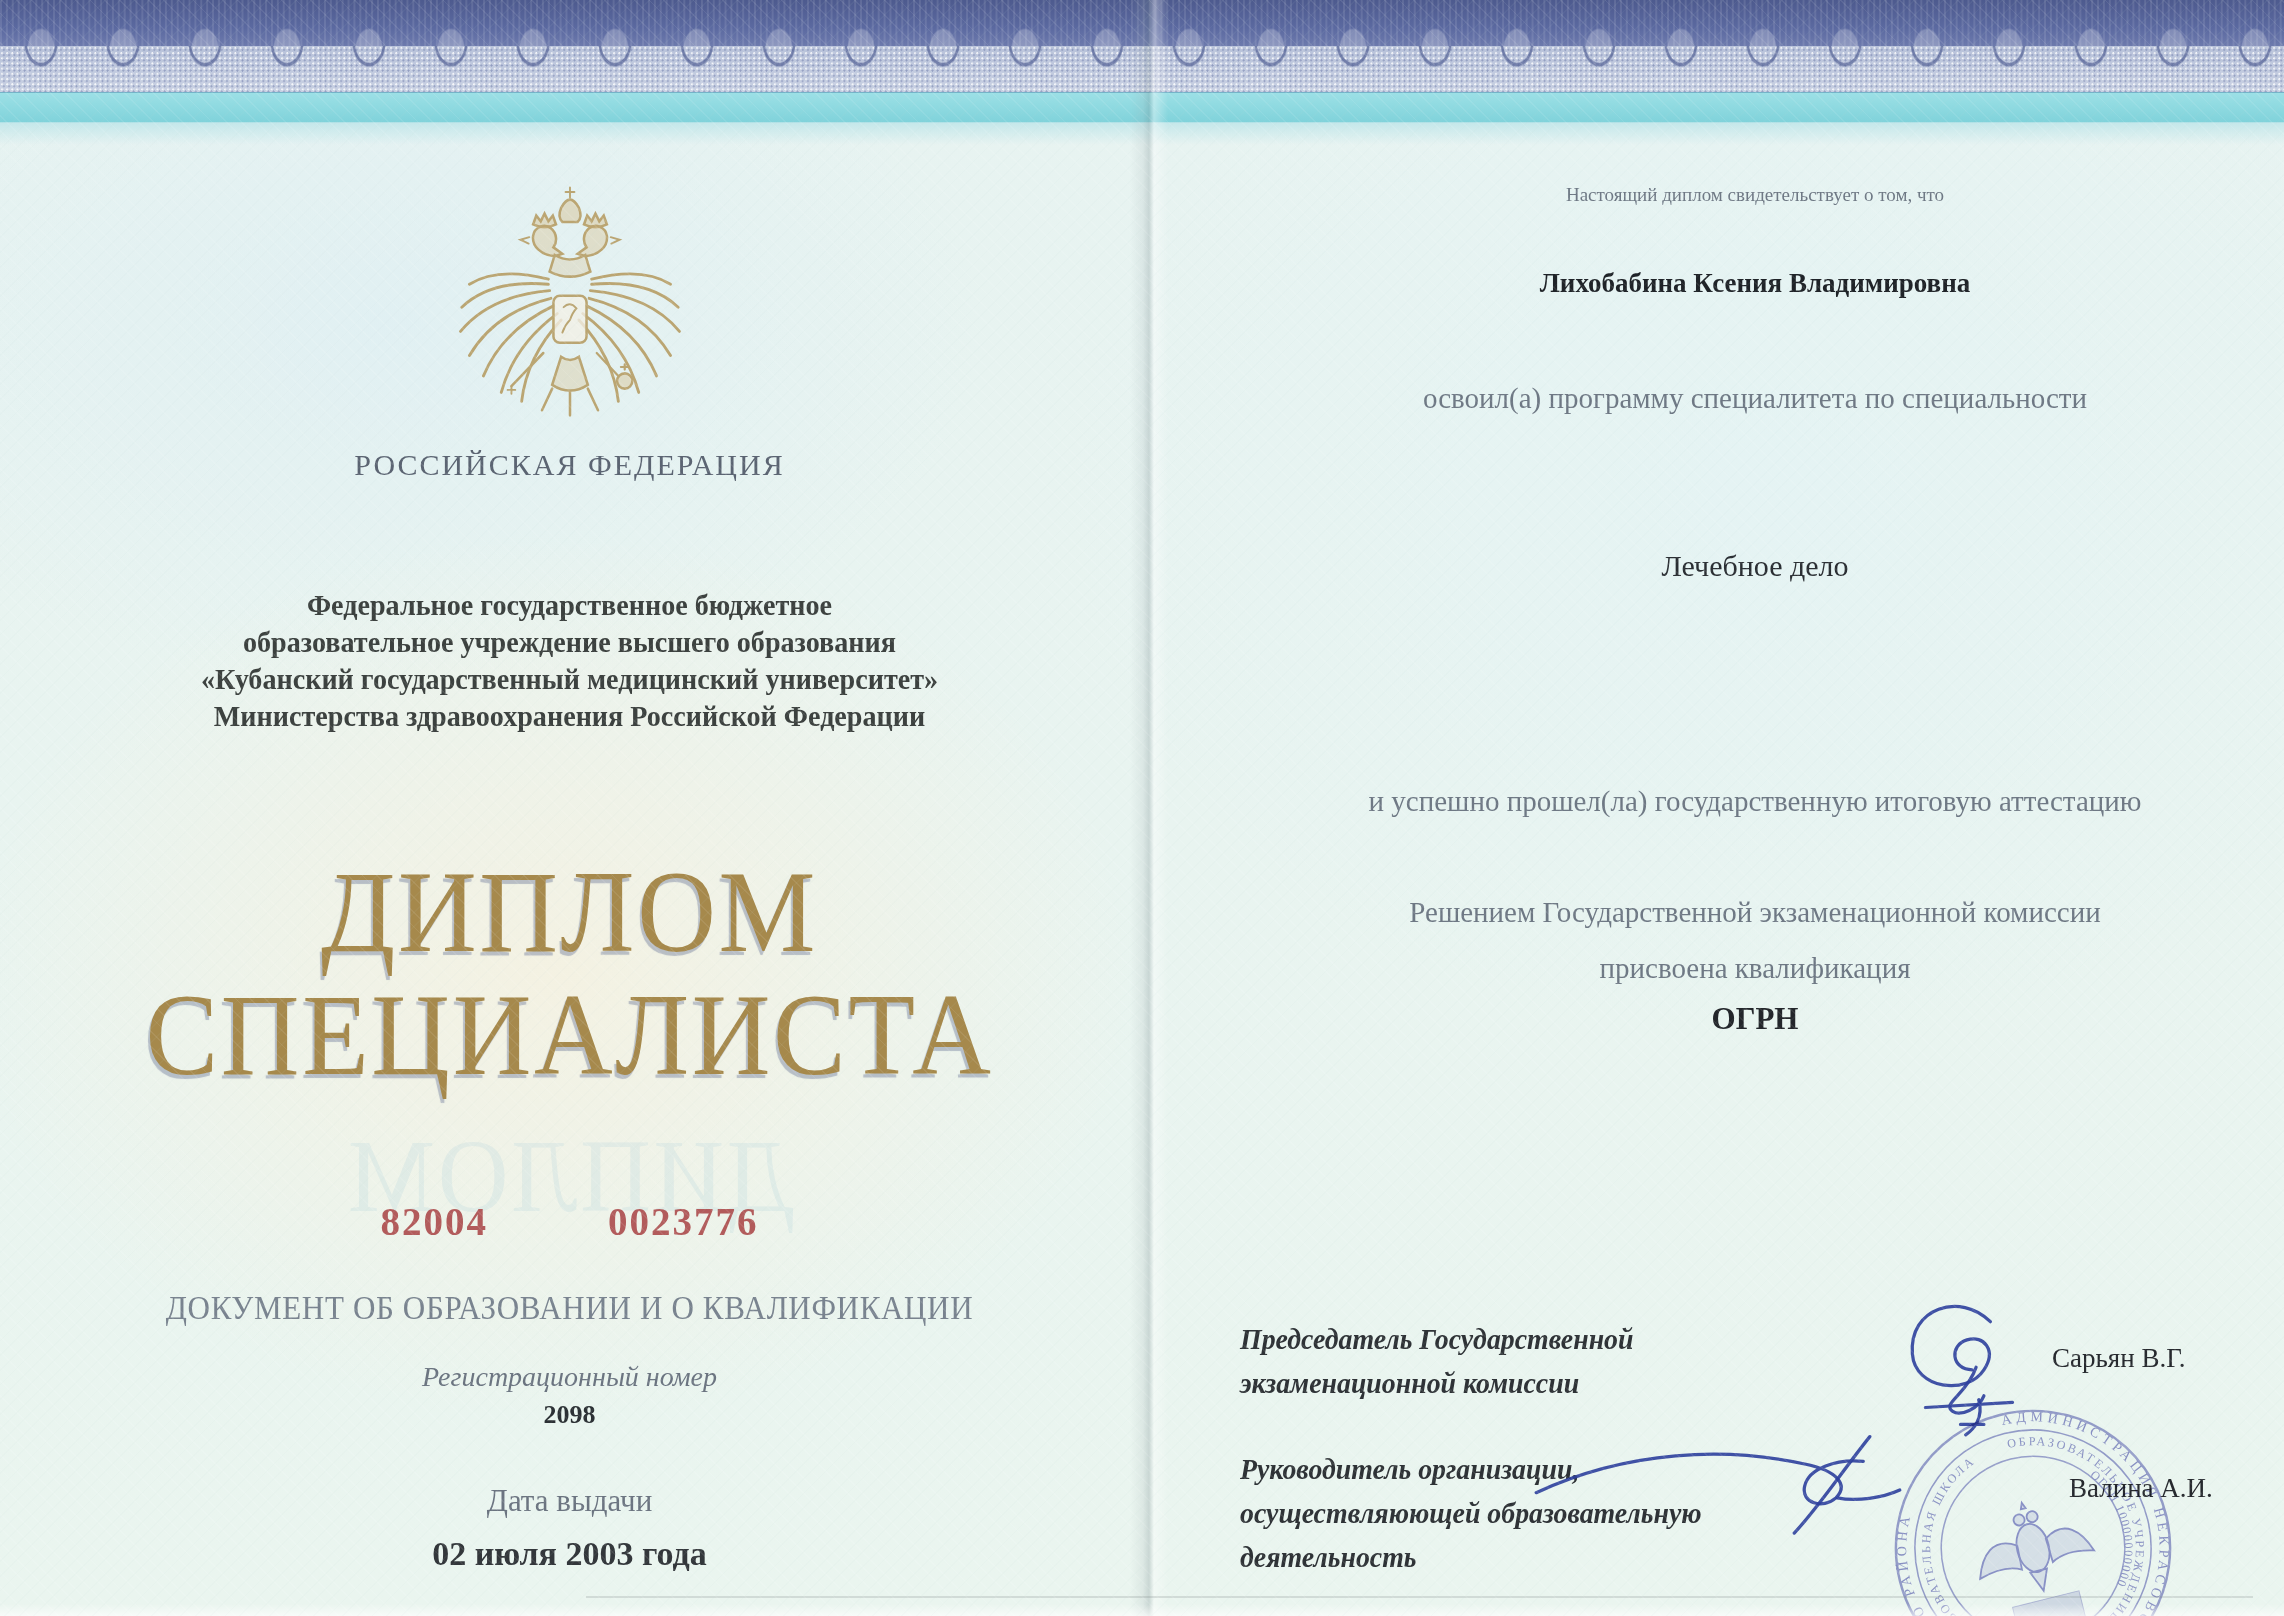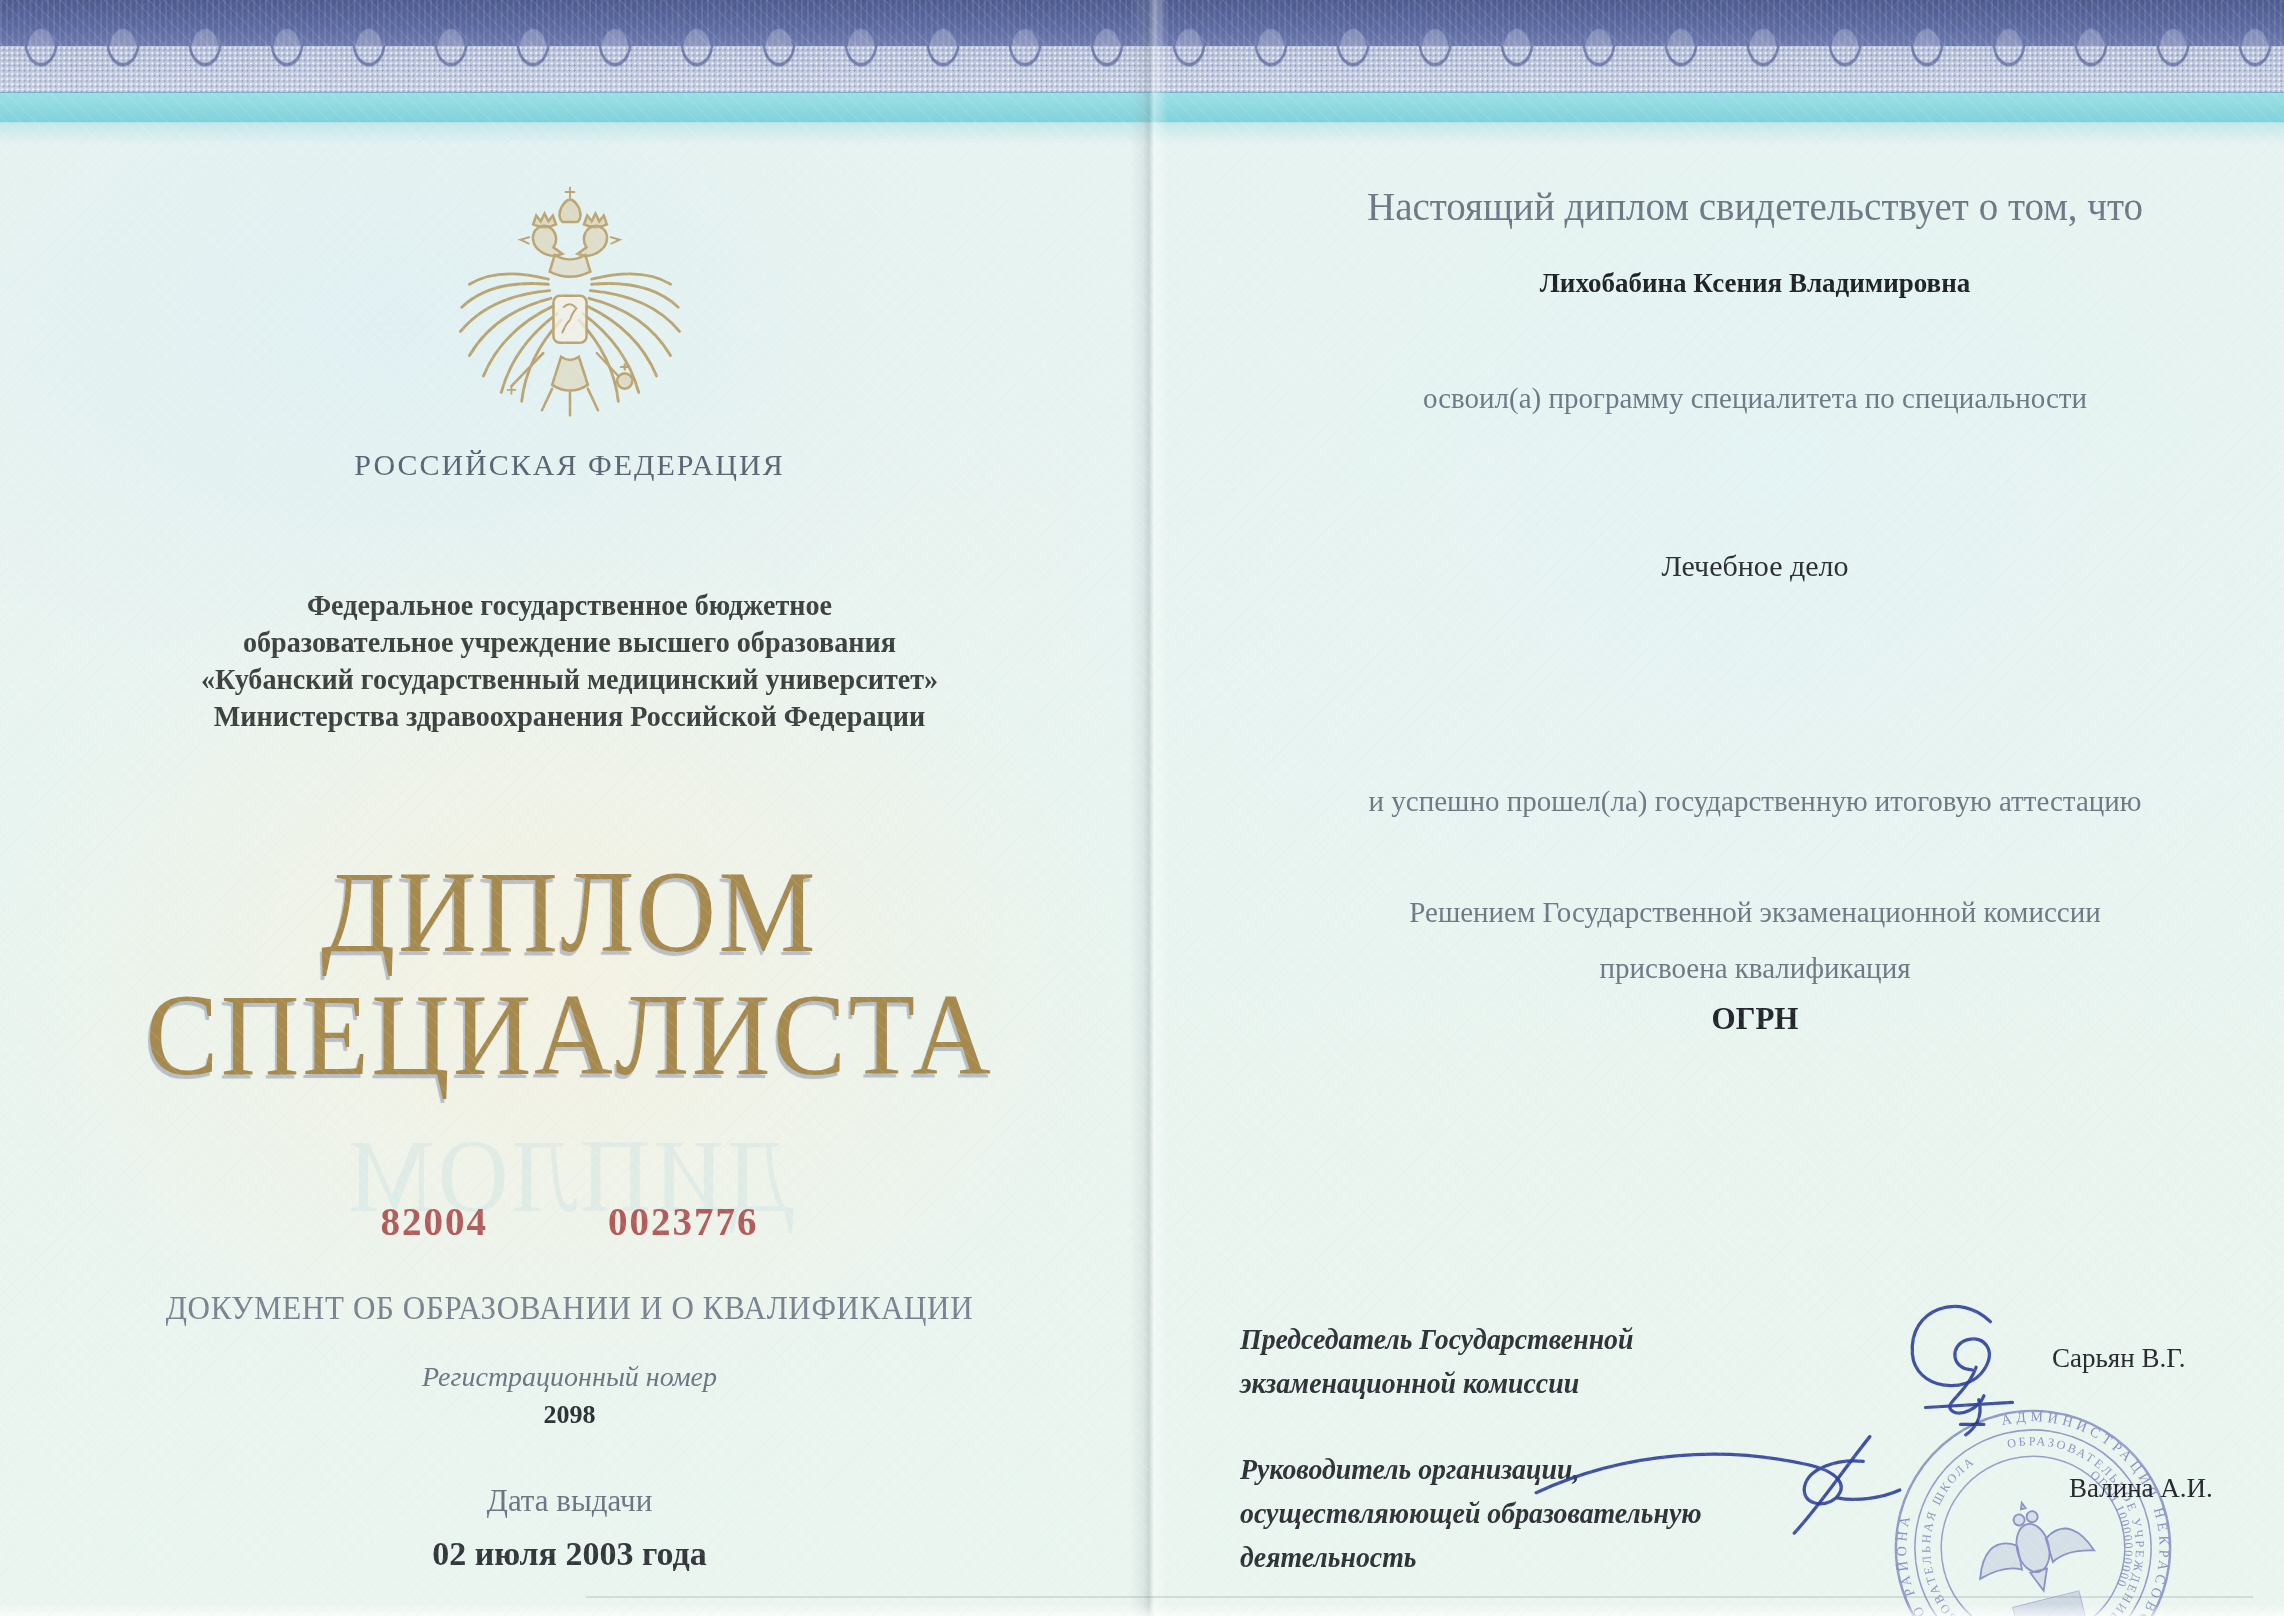--- a/index.html
+++ b/index.html
@@ -48,21 +48,21 @@
          text-shadow:-2px 3.9px 0.7px rgba(104,116,150,.42);}
   .title1{top:858px;} .title2{top:981px;}
   .ghost{top:1110px;font-size:98px;line-height:1.35;color:rgba(80,150,195,.09);transform:scale(-1,1.05);letter-spacing:2.6px;pointer-events:none;}
   .serials{top:1199px;display:flex;justify-content:center;gap:120px;font-size:39px;font-weight:bold;color:#b25b5b;letter-spacing:2px;align-items:flex-end;}
   .caption{top:1290px;font-size:33px;color:#79838f;letter-spacing:0.7px;transform:scaleX(.94);}
   .reg-label{top:1361px;font-style:italic;font-size:28px;color:#6b7480;}
   .reg-number{top:1400px;font-size:26px;font-weight:bold;color:#2c3135;}
   .date-label{top:1483px;font-size:31px;color:#6b7480;}
   .issue-date{top:1535px;font-size:34px;font-weight:bold;color:#33373b;}
   
-  .intro{top:184px;font-size:39px;}
+  .intro{top:184px;font-size:19px;}
   .holder{top:268px;font-size:27px;font-weight:bold;color:#1f2328;}
   .program{top:382px;font-size:29px;}
   .specialty{top:549px;font-size:30px;color:#2a2e33;}
   .attestation{top:785px;font-size:29px;}
   .decision1{top:896px;font-size:29px;}
   .decision2{top:952px;font-size:29px;}
   .qualification{top:1001px;font-size:31px;font-weight:bold;color:#23262b;}
   .protocol{position:absolute;left:1361px;top:1112px;width:807px;display:flex;align-items:baseline;font-size:29px;color:#77818d;white-space:nowrap;}
   .protocol b{color:#23262b;font-size:32px;}
   .p-num{margin-left:22px;} .p-from{margin-left:68px;} .p-day{margin-left:13px;} .p-close{margin-left:13px;}

